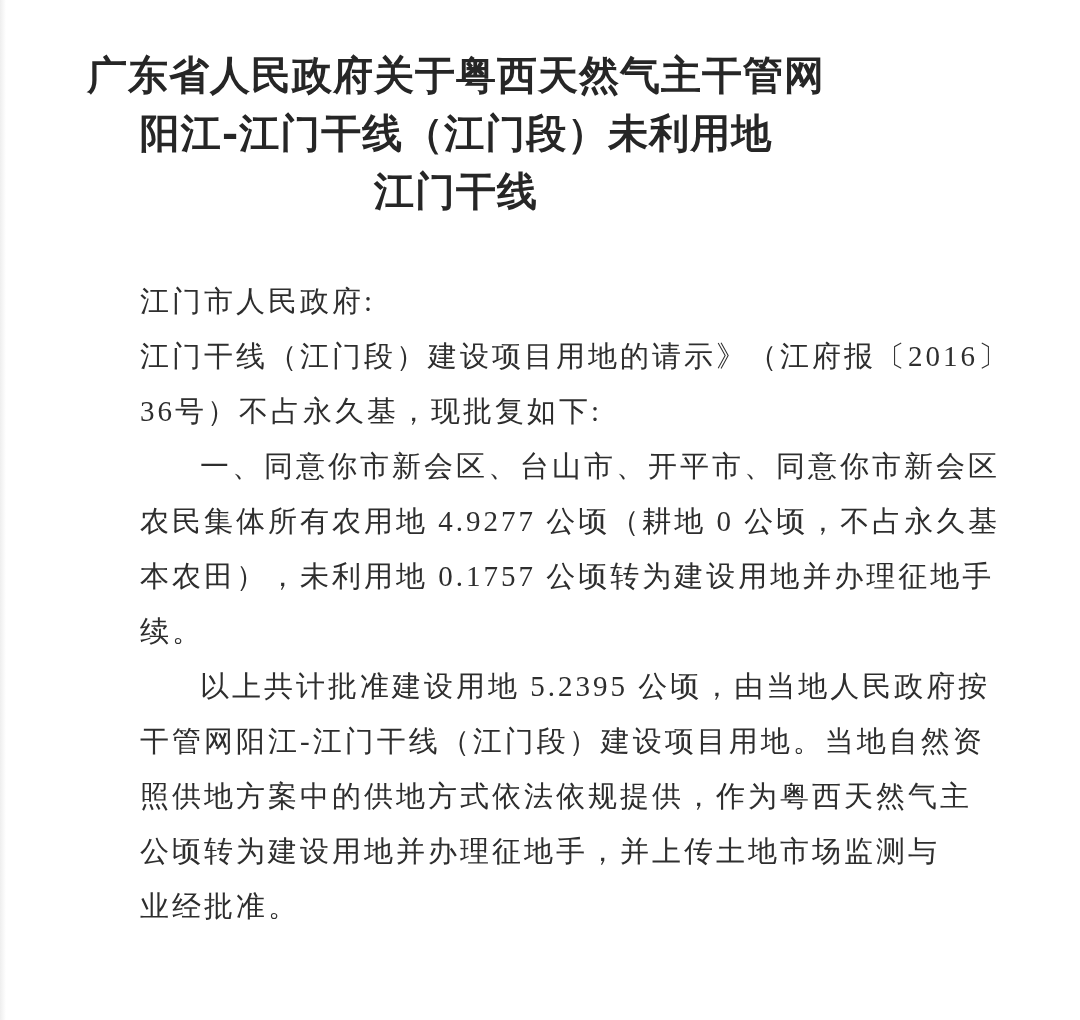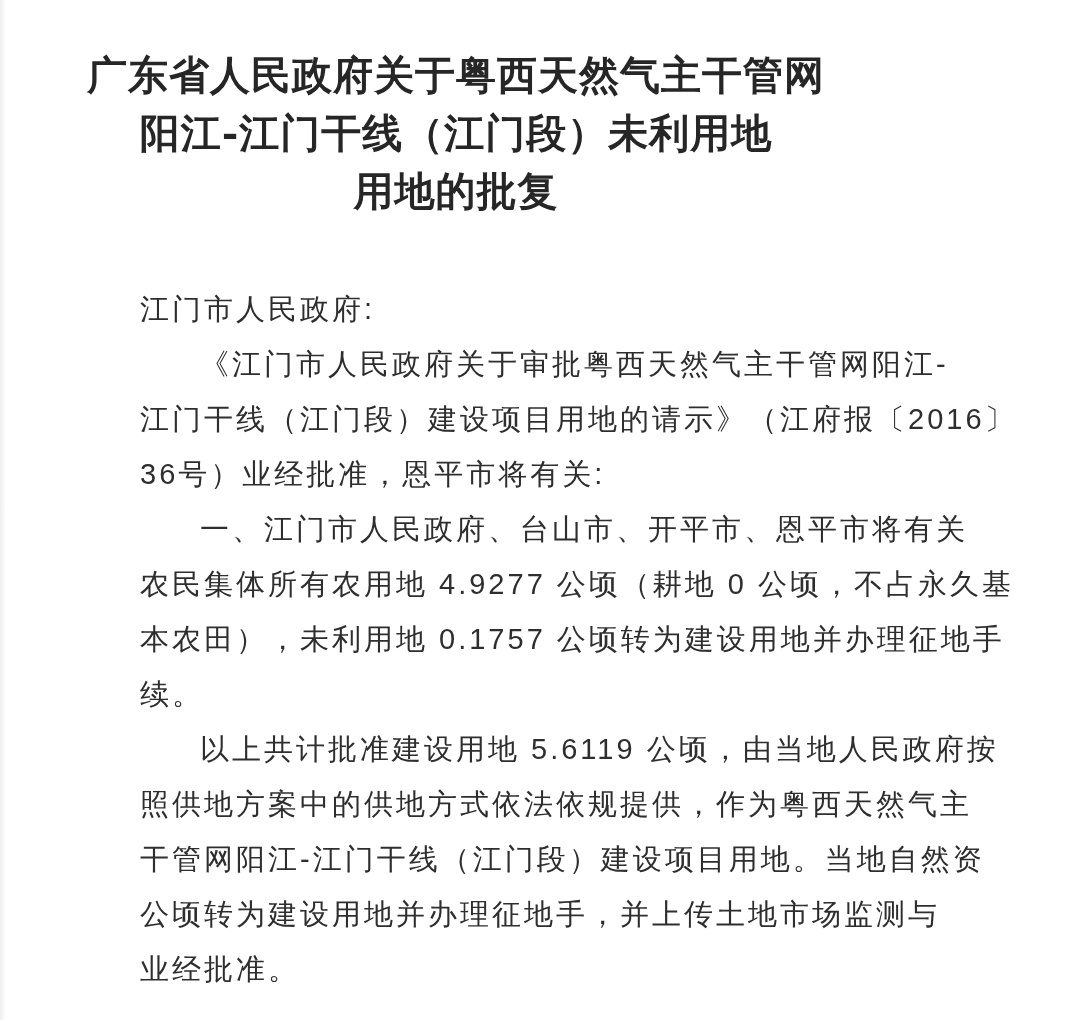--- a/index.html
+++ b/index.html
@@ -43,23 +43,23 @@
       color: #262626;
       letter-spacing: 1px;
     }
     .title-line {
       display: block;
       white-space: nowrap;
     }
     .body-block {
       position: absolute;
       left: 140px;
-      top: 282px;
+      top: 274px;
       width: 800px;
-      font-family: Liberation Sans, sans-serif;
+      font-family: Liberation Serif, serif;
       font-size: 29px;
       line-height: 55px;
       color: #2e2e2e;
       letter-spacing: 3px;
     }
     .line {
       display: block;
       white-space: nowrap;
       height: 55px;
     }
@@ -69,40 +69,39 @@
   </style>
 </head>
 <body>
 
 <div class="page">
   <div class="left-edge"></div>
 
   <div class="title-block">
     <span class="title-line">广东省人民政府关于粤西天然气主干管网</span>
     <span class="title-line">阳江-江门干线（江门段）未利用地</span>
-    <span class="title-line">用地的批复</span>
+    <span class="title-line">江门干线</span>
   </div>
 
   <div class="body-block">
     <span class="line">江门市人民政府:</span>
 
     <div>
-      <span class="line indent">《江门市人民政府关于审批粤西天然气主干管网阳江-</span>
       <span class="line">江门干线（江门段）建设项目用地的请示》（江府报〔2016〕</span>
-      <span class="line">36号）业经批准，恩平市将有关:</span>
+      <span class="line">36号）不占永久基，现批复如下:</span>
     </div>
 
     <div>
-      <span class="line indent">一、江门市人民政府、台山市、开平市、恩平市将有关</span>
+      <span class="line indent">一、同意你市新会区、台山市、开平市、同意你市新会区</span>
       <span class="line">农民集体所有农用地 4.9277 公顷（耕地 0 公顷，不占永久基</span>
       <span class="line">本农田），未利用地 0.1757 公顷转为建设用地并办理征地手</span>
       <span class="line">续。</span>
     </div>
 
     <div>
-      <span class="line indent">以上共计批准建设用地 5.6119 公顷，由当地人民政府按</span>
+      <span class="line indent">以上共计批准建设用地 5.2395 公顷，由当地人民政府按</span>
+      <span class="line">干管网阳江-江门干线（江门段）建设项目用地。当地自然资</span>
       <span class="line">照供地方案中的供地方式依法依规提供，作为粤西天然气主</span>
-      <span class="line">干管网阳江-江门干线（江门段）建设项目用地。当地自然资</span>
       <span class="line">公顷转为建设用地并办理征地手，并上传土地市场监测与</span>
       <span class="line">业经批准。</span>
     </div>
   </div>
 </div>
 
 </body></html>

